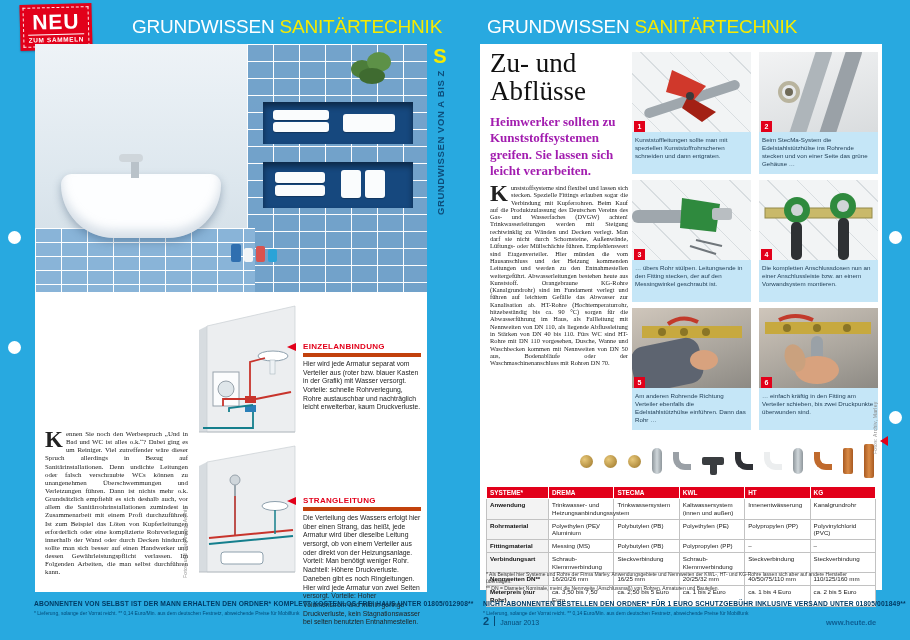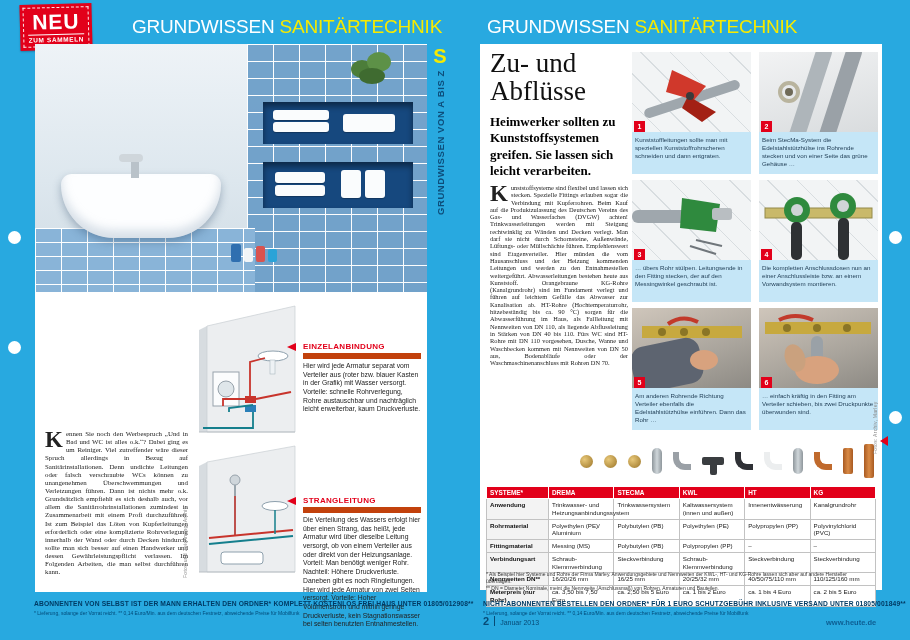--- a/index.html
+++ b/index.html
@@ -45,31 +45,31 @@
   .sidetab { position:absolute; left:429px; top:46px; width:22px; height:210px; text-align:center; }
   .sidetab-s { color:#f6ea00; font-weight:bold; font-size:20px; line-height:20px; }
   .sidetab-txt { display:inline-block; margin-top:4px; writing-mode:vertical-rl; transform:rotate(180deg); color:#0d4d7a; font-weight:bold; font-size:9.5px; letter-spacing:0.6px; }
 
   .panel-left { left:35px; top:292px; width:392px; height:300px; }
   .lp-intro { position:absolute; left:10px; top:12px; width:145px; font-weight:bold; font-size:13.5px; line-height:1.28; color:#141414; }
   .lp-body { position:absolute; left:10px; top:138px; width:143px; font-size:6.9px; line-height:1.18; text-align:justify; color:#222; hyphens:auto; }
 
   .diagram { position:absolute; left:158px; top:8px; width:128px; height:286px; }
   .callout { position:absolute; width:118px; }
-  .callout .ct { position:relative; color:#e2001a; font-weight:bold; font-size:8px; letter-spacing:0.3px; border-bottom:6px solid #c2410c; padding-bottom:2px; margin-bottom:3px; }
+  .callout .ct { position:relative; color:#e2001a; font-weight:bold; font-size:8px; letter-spacing:0.3px; border-bottom:4px solid #c2410c; padding-bottom:2px; margin-bottom:3px; }
   .callout .ct .arr { position:absolute; left:-16px; top:1px; width:0; height:0; border-top:4px solid transparent; border-bottom:4px solid transparent; border-right:9px solid #e2001a; }
   .callout .cb { font-size:6.8px; line-height:1.28; color:#222; }
   .co1 { left:268px; top:50px; } .co2 { left:268px; top:204px; }
   .credit-v { position:absolute; writing-mode:vertical-rl; transform:rotate(180deg); font-size:5px; color:#8a8a8a; letter-spacing:0.3px; }
   .credit-left { left:147px; top:176px; height:110px; }
 
   
   .panel-right { left:480px; top:44px; width:402px; height:546px; }
   .rp-heading { position:absolute; left:10px; top:6px; font-weight:normal; font-size:27px; line-height:1.02; color:#111; }
-  .rp-intro { position:absolute; left:10px; top:70px; width:138px; font-weight:bold; font-size:13px; line-height:1.25; color:#000000; }
+  .rp-intro { position:absolute; left:10px; top:70px; width:138px; font-weight:bold; font-size:13px; line-height:1.25; color:#a21caf; }
   .rp-body { position:absolute; left:10px; top:140px; width:138px; font-size:6.4px; line-height:1.14; text-align:justify; color:#222; hyphens:auto; }
 
   .steps { position:absolute; left:152px; top:8px; width:246px; display:grid; grid-template-columns:119px 119px; grid-column-gap:8px; grid-row-gap:6px; }
   .step { position:relative; }
   .sphoto { position:relative; width:119px; height:80px; overflow:hidden; background:repeating-linear-gradient(45deg,#f2f4f5 0 20px,#d8dde0 20px 21px); }
   .sphoto.warm { background:linear-gradient(160deg,#cfc6bb 0%,#a9a49c 60%,#8d8a84 100%); }
   .snum { position:absolute; left:2px; bottom:0px; width:11px; height:11px; background:#e2001a; color:#fff; font-weight:bold; font-size:7px; line-height:11px; text-align:center; z-index:3; }
   .scap { width:119px; min-height:42px; background:#c5e6f7; color:#1d3a52; font-size:6.2px; line-height:1.3; padding:4px 3px 3px 3px; }
   .continue-arrow { position:absolute; right:-6px; top:392px; width:0; height:0; border-top:5px solid transparent; border-bottom:5px solid transparent; border-right:8px solid #e2001a; }
 

